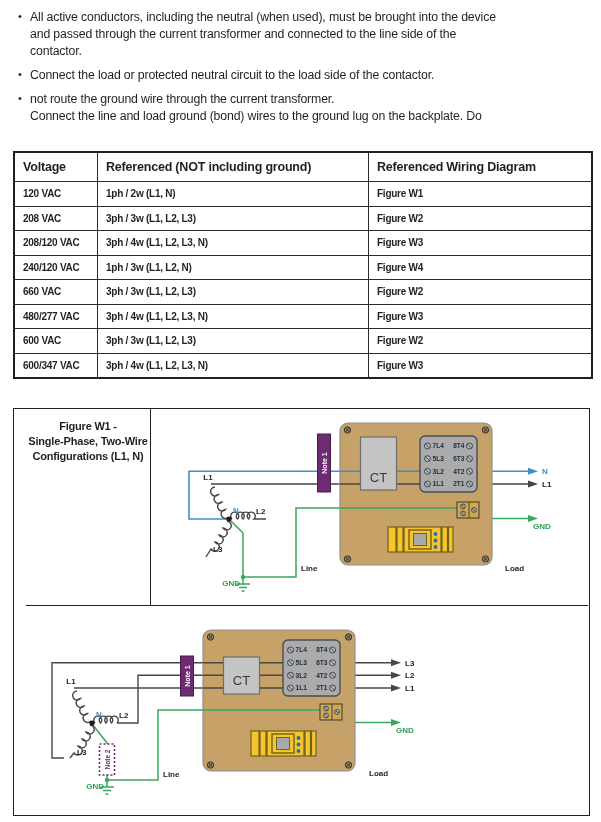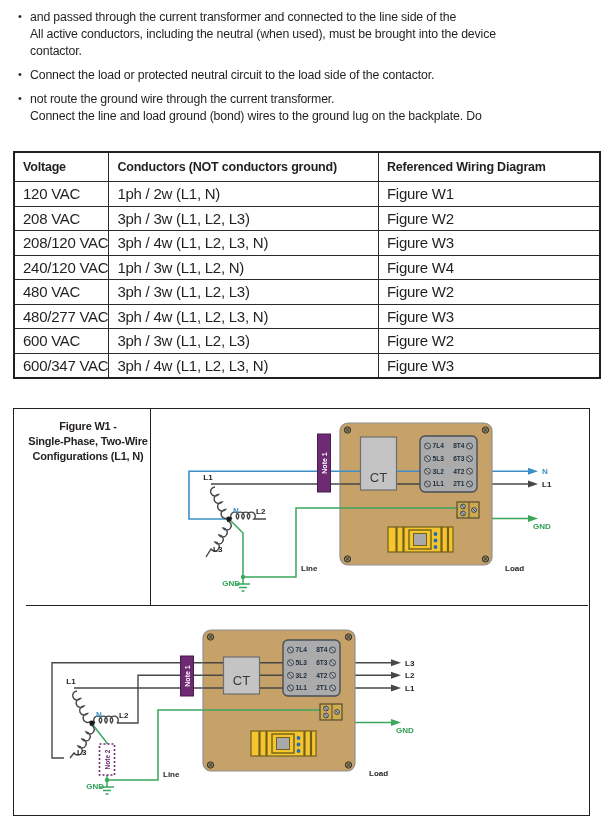--- a/index.html
+++ b/index.html
@@ -8,21 +8,21 @@
   
   .bullets{padding:9px 14px 0 16px;}
   .bullet{position:relative;padding-left:14px;margin-bottom:7px;font-size:12.3px;line-height:17px;letter-spacing:-0.15px;}
   .bullet .dot{position:absolute;left:2px;top:-1px;font-size:11px;}
 
   
   table.spec{border-collapse:collapse;margin:26px 0 0 13px;table-layout:fixed;}
   table.spec{border:2px solid #231f20;}
   table.spec th,table.spec td{border:1.2px solid #2b2b2b;padding:0 0 0 8px;text-align:left;vertical-align:middle;overflow:hidden;white-space:nowrap;}
   table.spec th{height:28px;font-size:12.5px;letter-spacing:-0.2px;}
-  table.spec td{height:23.5px;font-size:15px;font-weight:normal;letter-spacing:-0.25px;}
+  table.spec td{height:23.5px;font-size:10px;font-weight:bold;letter-spacing:-0.25px;}
   .col-v{width:74px;margin-left:47px;}.col-c{width:262px;}.col-r{width:214px;}
 
   
   .figures{position:absolute;left:13px;top:408px;width:575px;border:1.5px solid #231f20;display:grid;grid-template-columns:137px 437px;grid-template-rows:197px 209px;background:#fff;}
   .fig-title{border-right:1px solid #231f20;padding-top:10px;text-align:center;font-weight:bold;font-size:11px;line-height:15px;letter-spacing:-0.2px;margin-left:12px;}
   .row1{border-bottom:1px solid #231f20;}
   .fig-diagram{position:relative;}
   svg{display:block;}
 
   
@@ -51,40 +51,40 @@
   .note2text{font:bold 6.5px "Liberation Sans",sans-serif;fill:var(--note_purple);}
   .note2box{fill:none;stroke:var(--note_purple);stroke-width:1.6;stroke-dasharray:2,2;}
   .ak{fill:var(--wire_dark);}.ab{fill:var(--wire_blue);}.ag{fill:var(--wire_green);}
 </style>
 </head>
 <body>
 
 <div class="bullets">
   <div class="bullet">
     <span class="dot">•</span>
+    <div>All active conductors, including the neutral (when used), must be brought into the device</div>
     <div>and passed through the current transformer and connected to the line side of the</div>
-    <div>All active conductors, including the neutral (when used), must be brought into the device</div>
     <div>contactor.</div>
   </div>
   <div class="bullet">
     <span class="dot">•</span>
     <div>Connect the load or protected neutral circuit to the load side of the contactor.</div>
   </div>
   <div class="bullet">
     <span class="dot">•</span>
     <div>not route the ground wire through the current transformer.</div>
     <div>Connect the line and load ground (bond) wires to the ground lug on the backplate. Do</div>
   </div>
 </div>
 
 <table class="spec">
   <thead>
     <tr>
       <th class="col-v">Voltage</th>
-      <th class="col-c">Conductors (NOT conductors ground)</th>
+      <th class="col-c">Referenced (NOT including ground)</th>
       <th class="col-r">Referenced Wiring Diagram</th>
     </tr>
   </thead>
   <tbody>
     <tr>
         <td>120 VAC</td>
         <td>1ph / 2w (L1, N)</td>
         <td>Figure W1</td>
       </tr>
     <tr>
@@ -96,21 +96,21 @@
         <td>208/120 VAC</td>
         <td>3ph / 4w (L1, L2, L3, N)</td>
         <td>Figure W3</td>
       </tr>
     <tr>
         <td>240/120 VAC</td>
         <td>1ph / 3w (L1, L2, N)</td>
         <td>Figure W4</td>
       </tr>
     <tr>
-        <td>480 VAC</td>
+        <td>660 VAC</td>
         <td>3ph / 3w (L1, L2, L3)</td>
         <td>Figure W2</td>
       </tr>
     <tr>
         <td>480/277 VAC</td>
         <td>3ph / 4w (L1, L2, L3, N)</td>
         <td>Figure W3</td>
       </tr>
     <tr>
         <td>600 VAC</td>

